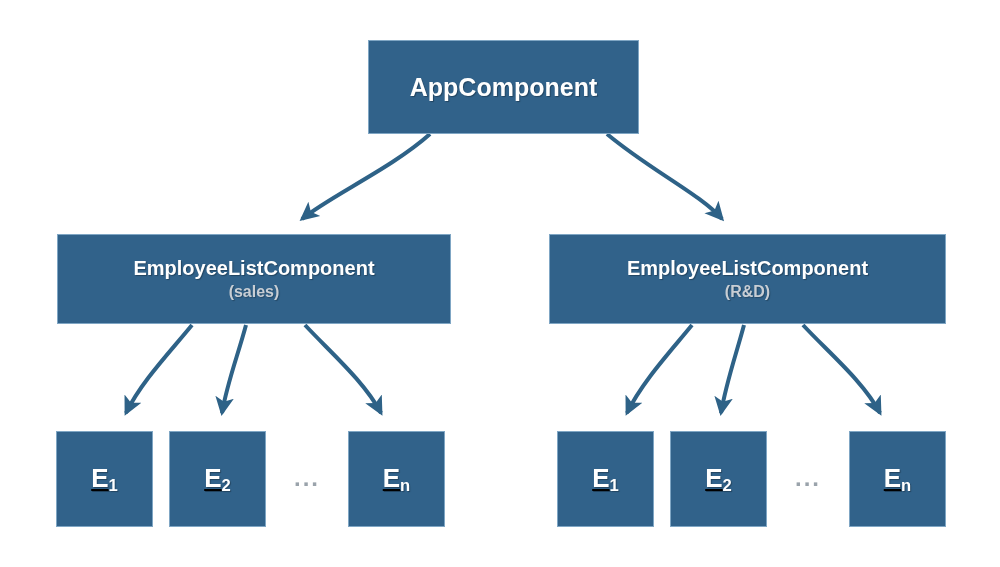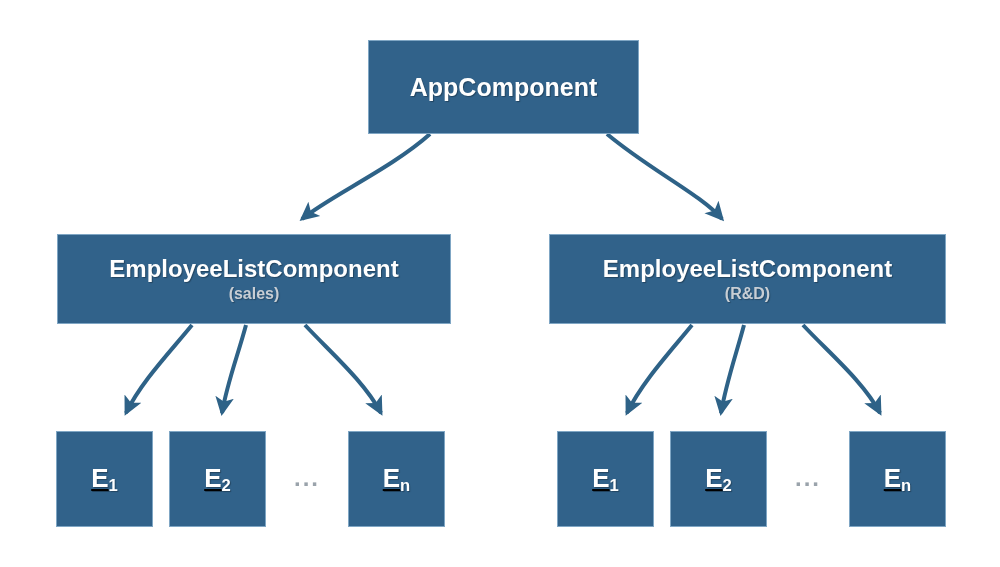--- a/index.html
+++ b/index.html
@@ -58,21 +58,21 @@
     top: 40px;
     width: 271px;
     height: 94px;
   }
   #app-node .node-title { font-size: 25px; }
 
   
   .list-node { top: 234px; height: 90px; }
   #list-node-sales { left: 57px;  width: 394px; }
   #list-node-rnd   { left: 549px; width: 397px; }
-  .list-node .node-title { font-size: 24px; }
+  .list-node .node-title { font-size: 20px; }
   .list-node .node-sub   { font-size: 16px; margin-top: 5px; text-align: center; }
 
   
   .leaf-node {
     top: 431px;
     width: 97px;
     height: 96px;
     text-decoration: underline;
   }
   .leaf-node .node-title { font-size: 26px; }

